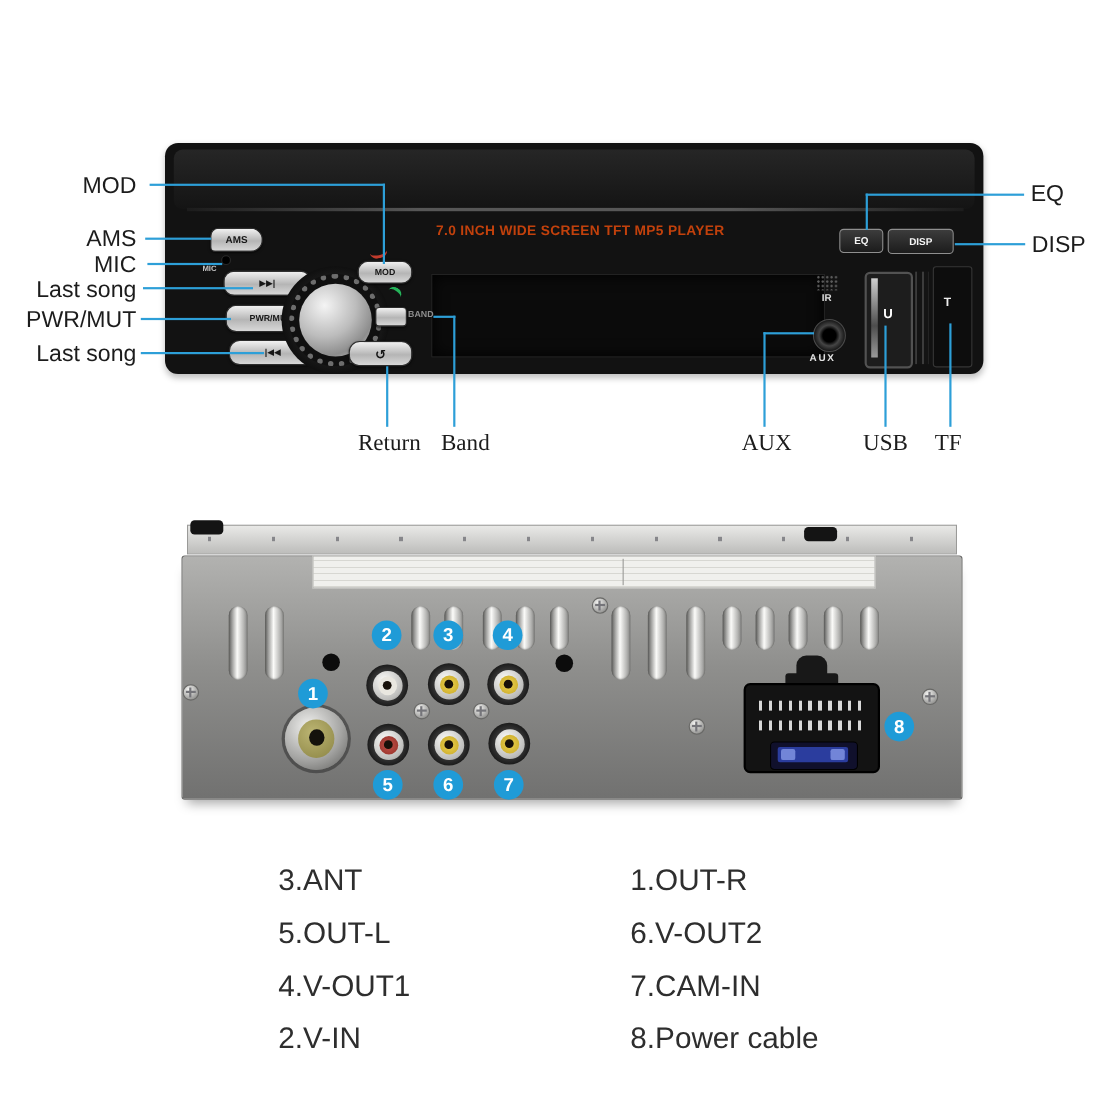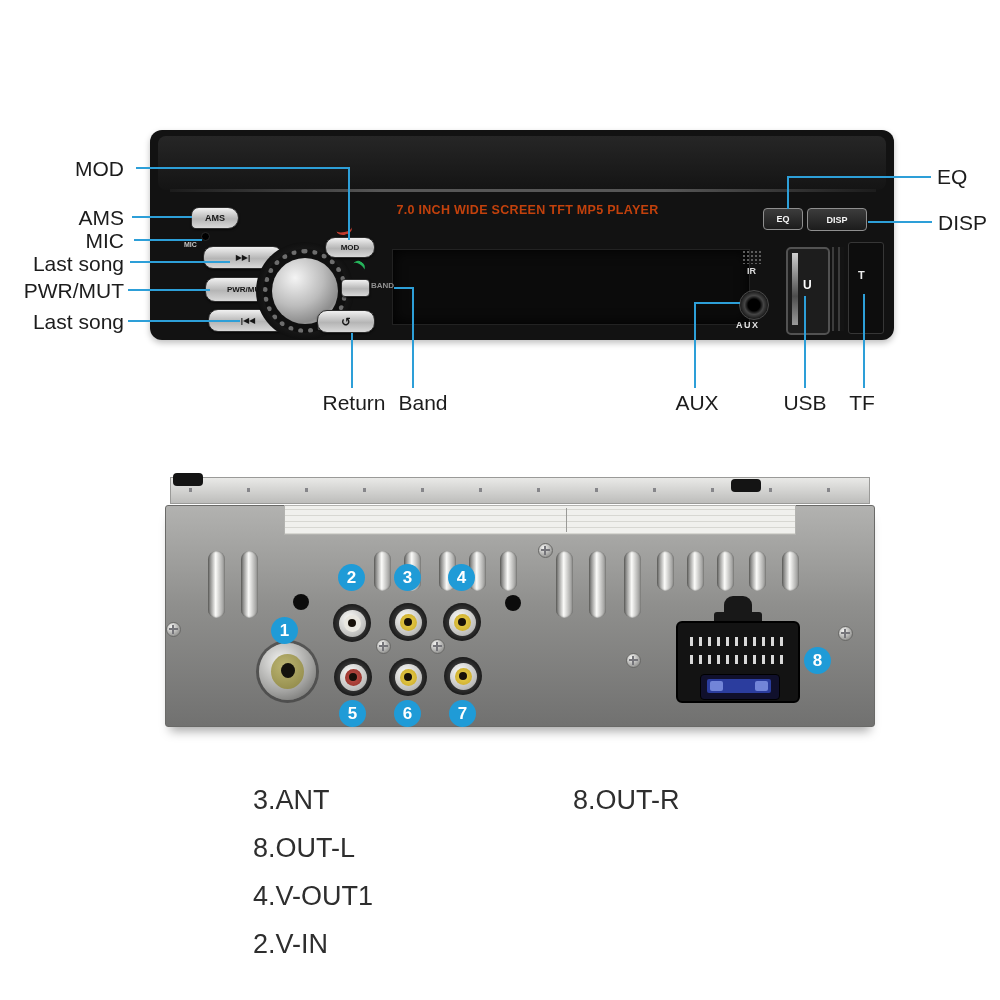--- a/index.html
+++ b/index.html
@@ -2,21 +2,21 @@
 <html><head>
 <meta charset="utf-8">
 <style>
   html,body{margin:0;padding:0;}
   body{width:1000px;height:1000px;background:#ffffff;position:relative;overflow:hidden;
        font-family:"Liberation Sans","DejaVu Sans",sans-serif;}
 
   
   .lbl{position:absolute;font-size:21px;line-height:23px;color:#1c1c1c;white-space:nowrap;}
   .lbl.ralign{text-align:right;}
-  .lbl.center{transform:translateX(-50%);}
+  .lbl.center{transform:translateX(-50%);font-family:Liberation Serif, serif;}
   .cline{position:absolute;background:#2d9fd8;}
 
   
   .fp-body{position:absolute;left:150px;top:130px;width:744px;height:210px;background:#121212;
            border-radius:12px;box-shadow:0 3px 6px rgba(0,0,0,.25);}
   .fp-top{position:absolute;left:158px;top:136px;width:728px;height:54px;border-radius:8px;
           background:linear-gradient(180deg,#262626,#141414);}
   .fp-sep{position:absolute;left:170px;top:189px;width:706px;height:3px;
           background:linear-gradient(90deg,#1c1c1c,#575757 30%,#575757 70%,#1c1c1c);}
   .fp-title{position:absolute;left:385px;top:203px;width:285px;text-align:center;
@@ -288,19 +288,22 @@
 <div class="badge" style="left:338px;top:564px;">2</div>
 <div class="badge" style="left:394px;top:564px;">3</div>
 <div class="badge" style="left:448px;top:564px;">4</div>
 <div class="badge" style="left:339px;top:700px;">5</div>
 <div class="badge" style="left:394px;top:700px;">6</div>
 <div class="badge" style="left:449px;top:700px;">7</div>
 <div class="badge" style="left:804px;top:647px;">8</div>
 
 <div class="legend-col" style="left:253px;">
   <div class="legend-item">3.ANT</div>
-  <div class="legend-item">8.OUT-L</div>
+  <div class="legend-item">5.OUT-L</div>
   <div class="legend-item">4.V-OUT1</div>
   <div class="legend-item">2.V-IN</div>
 </div>
 <div class="legend-col" style="left:573px;">
-  <div class="legend-item">8.OUT-R</div>
+  <div class="legend-item">1.OUT-R</div>
+  <div class="legend-item">6.V-OUT2</div>
+  <div class="legend-item">7.CAM-IN</div>
+  <div class="legend-item">8.Power cable</div>
 </div>
 
 </body></html>

